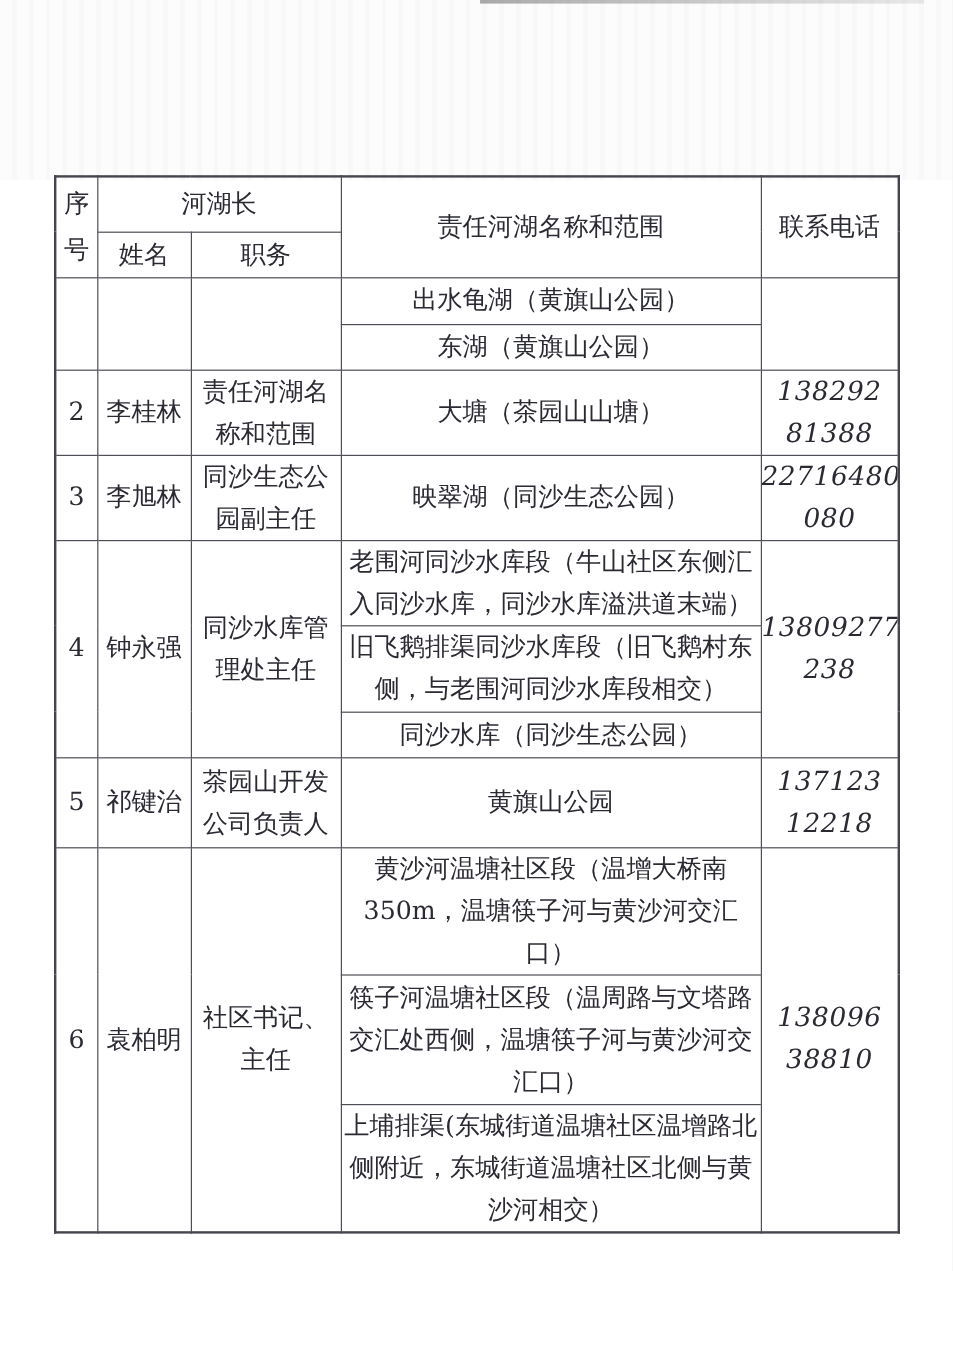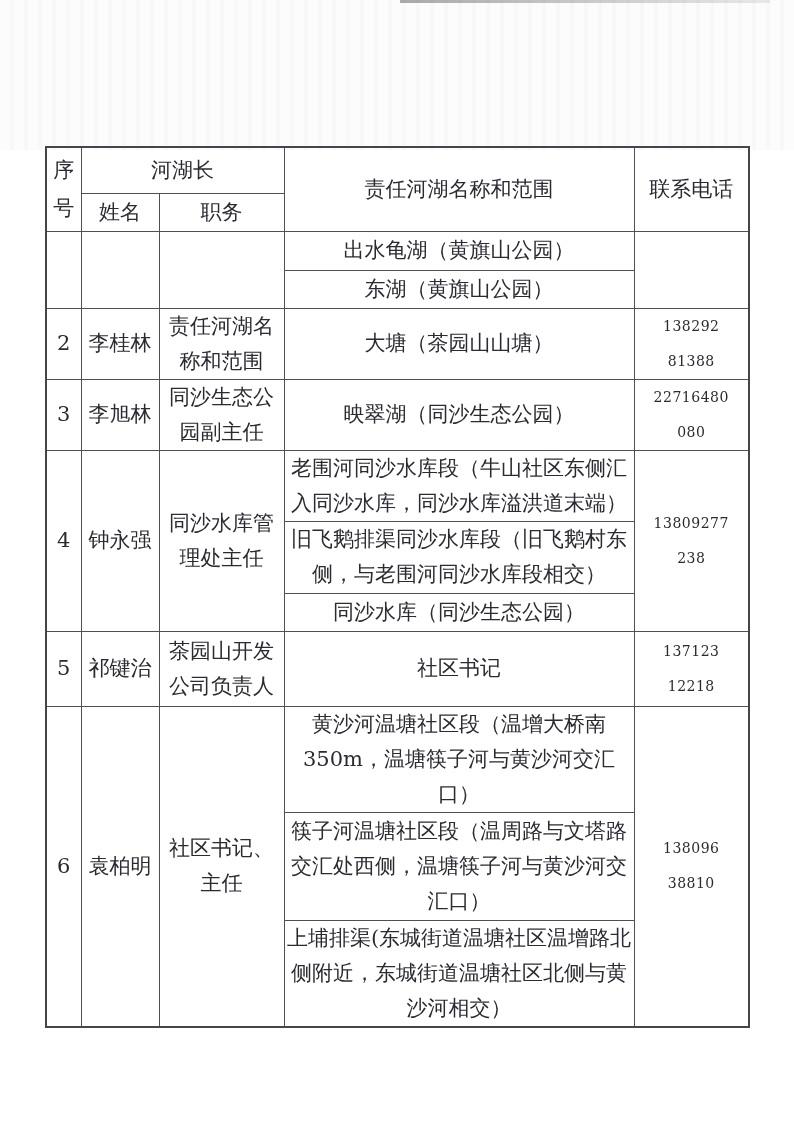--- a/index.html
+++ b/index.html
@@ -37,21 +37,21 @@
     border:1px solid #4f4f57;
     text-align:center;
     vertical-align:middle;
     font-weight:normal;
     padding:0;
     overflow:hidden;
   }
   table.chief{border:2px solid #45454d;}
   .c-scope{padding:0 6px;}
   .c-title{padding:0 2px;}
-  .c-phone{font-size:14px;letter-spacing:0.5px;}
+  .c-phone{font-size:22px;letter-spacing:0.5px;font-style:italic;}
   .c-serial{font-size:21px;}
   .hdr{font-size:21px;}
   .serial-hdr{line-height:38px;}
 </style>
 </head>
 <body>
 
 <div class="page">
   <div class="scan-stripes"></div>
   <div class="scan-top-line"></div>
@@ -127,21 +127,21 @@
       <td class="c-scope">旧飞鹅排渠同沙水库段（旧飞鹅村东侧，与老围河同沙水库段相交）</td>
     </tr>
     <tr style="height:38px">
       <td class="c-scope">同沙水库（同沙生态公园）</td>
     </tr>
 
     <tr style="height:75px">
       <td class="c-serial">5</td>
       <td>祁键治</td>
       <td class="c-title">茶园山开发公司负责人</td>
-      <td class="c-scope">社区书记</td>
+      <td class="c-scope">黄旗山公园</td>
       <td class="c-phone">
         <div>137123</div>
         <div>12218</div>
       </td>
     </tr>
 
     <tr style="height:105px">
       <td rowspan="3" class="c-serial">6</td>
       <td rowspan="3">袁柏明</td>
       <td rowspan="3" class="c-title">社区书记、主任</td>

